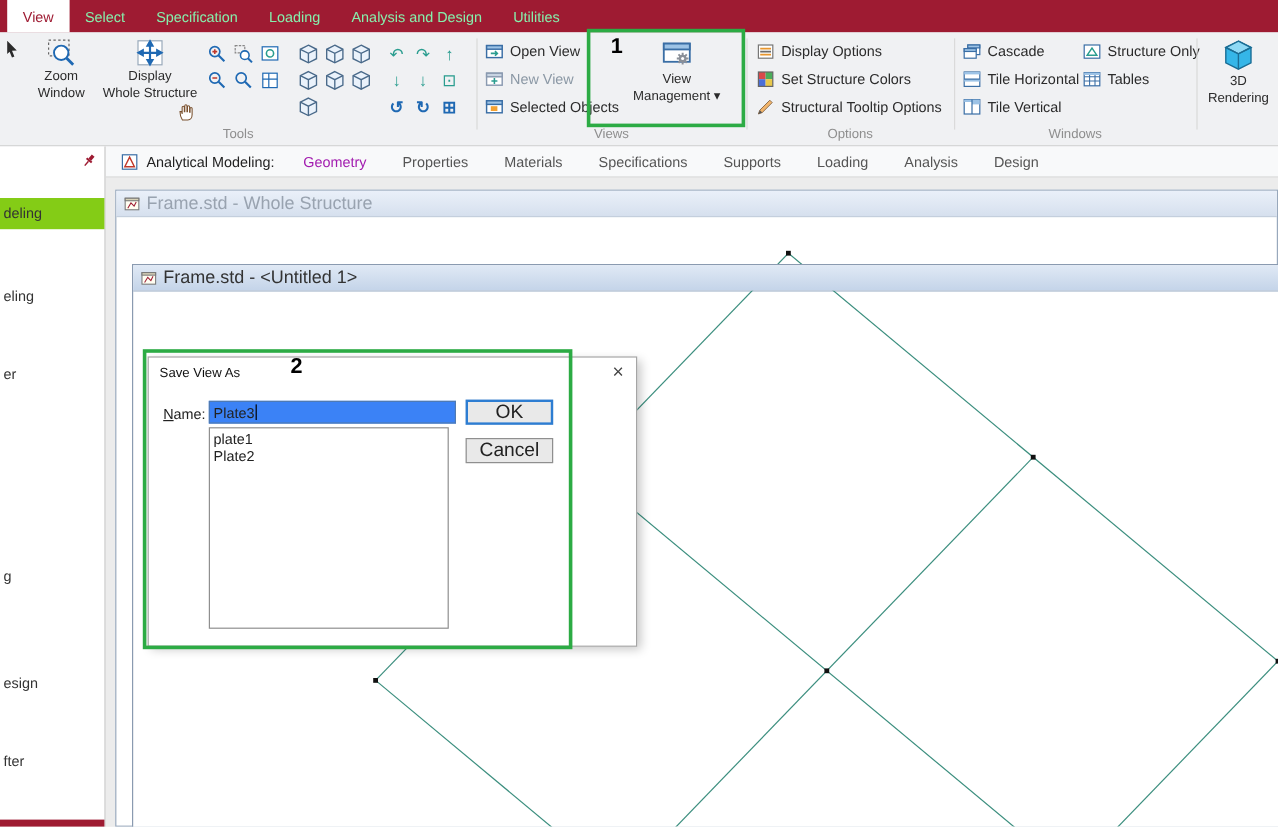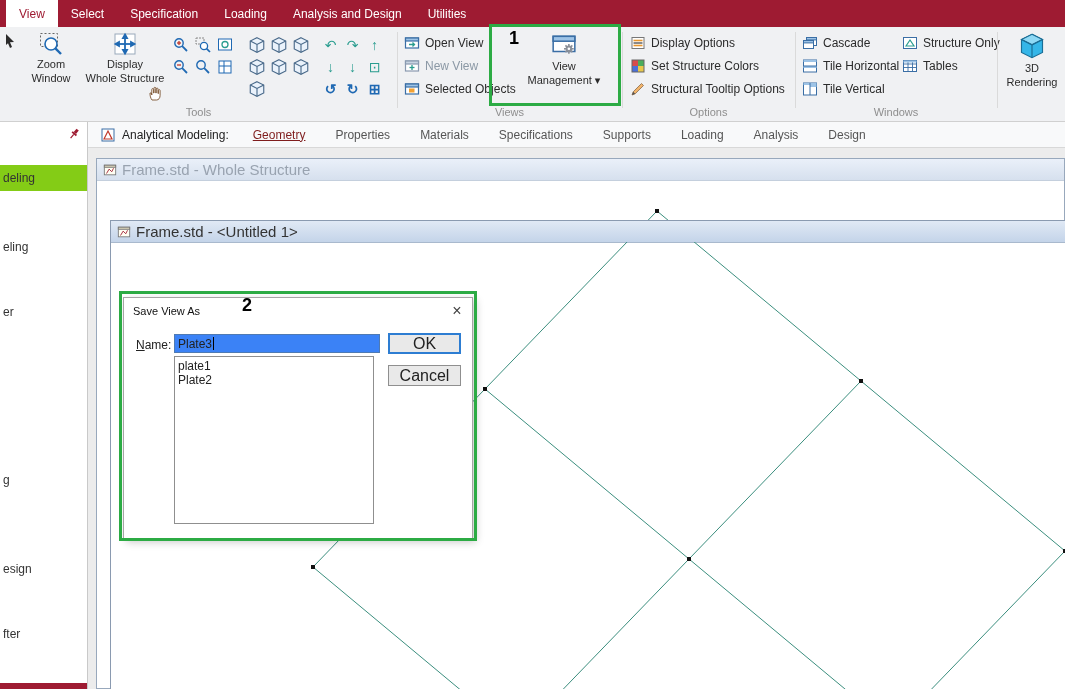--- a/index.html
+++ b/index.html
@@ -15,21 +15,21 @@
   .i14 { width: 14px; height: 14px; }
   .i16 { width: 16px; height: 16px; }
   .i18 { width: 18px; height: 18px; }
   .i24 { width: 24px; height: 24px; }
   .i26 { width: 26px; height: 26px; }
   .i28 { width: 28px; height: 28px; }
 
   
   #menubar { position: absolute; left: 0; top: 0; width: 1065px; height: 27px;
     background: #9e1b32; display: flex; align-items: stretch; padding-left: 6px; }
-  .mtab { color: #ffffff; font-size: 12px; padding: 0 13px; display: flex; align-items: center; white-space: nowrap; }
+  .mtab { color: #86efac; font-size: 12px; padding: 0 13px; display: flex; align-items: center; white-space: nowrap; }
   .mtab.active { background: #fff; color: #9e1b32; }
 
   
   #ribbon { position: absolute; left: 0; top: 27px; width: 1065px; height: 95px;
     background: #f0f1f3; border-bottom: 1px solid #d0d0d0; }
   .rb-sep { position: absolute; top: 5px; height: 76px; width: 1px; background: #dadada; }
   .rb-label { position: absolute; top: 79px; font-size: 11px; color: #8e8e8e; text-align: center; }
   .rb-big { position: absolute; top: 5px; display: flex; flex-direction: column; align-items: center;
     gap: 2px; font-size: 11px; color: #2b2b2b; text-align: center; line-height: 12px; }
   .rb-row { position: absolute; display: flex; align-items: center; gap: 5px;
@@ -40,21 +40,21 @@
   .glyph { font-size: 14px; line-height: 1; }
   .g-teal { color: #2a9d8f; }
   .g-blue { color: #1f69b3; font-weight: bold; }
 
   
   #modebar { position: absolute; left: 88px; top: 122px; width: 977px; height: 26px;
     background: #f8f9fa; border-bottom: 1px solid #d8d8d8;
     display: flex; align-items: center; padding-left: 12px; gap: 6px; }
   #modebar .mlabel { font-size: 12px; color: #222; margin-right: 18px; white-space: nowrap; }
   .mbtab { font-size: 12px; color: #555; margin-right: 24px; white-space: nowrap; }
-  .mbtab.active { color: #7f1d1d; text-decoration: underline; }
+  .mbtab.active { color: #a21caf; }
 
   
   #sidebar { position: absolute; left: 0; top: 122px; width: 88px; height: 567px;
     background: #fff; border-right: 1px solid #c9c9c9; }
   .side-item { position: absolute; left: 0; width: 100%; height: 26px; line-height: 26px;
     font-size: 12px; color: #333; padding-left: 3px; overflow: hidden; white-space: nowrap; }
   .side-item.active { background: #84cc16; }
   #side-bottom { position: absolute; bottom: 0; left: 0; width: 100%; height: 6px; background: #9e1b32; }
   #side-pin { position: absolute; top: 5px; right: 6px; }
 
@@ -67,21 +67,21 @@
     background: #fff; border: 1px solid #8a9ab0; z-index: 3; }
   #inner-window > .wtitle { background: linear-gradient(#e0e9f5, #c4d4e9); color: #333; border-bottom: 1px solid #a9b9cd; }
 
   
   #mesh-outer { position: absolute; left: 97px; top: 181px; width: 967px; height: 508px;
     overflow: hidden; z-index: 2; pointer-events: none; }
   #mesh-inner { position: absolute; left: 111px; top: 242px; width: 954px; height: 447px;
     overflow: hidden; z-index: 5; pointer-events: none; }
 
   
-  #dialog { position: absolute; left: 123px; top: 297px; width: 350px; height: 242px;
+  #dialog { position: absolute; left: 123px; top: 297px; width: 408px; height: 242px;
     background: #fff; border: 1px solid #a5a5a5; box-shadow: 3px 3px 8px rgba(0,0,0,.22);
     z-index: 10; font-size: 12px; color: #222; }
   #dlg-title { height: 26px; display: flex; align-items: center; padding: 0 0 0 9px; font-size: 11px; color: #111; }
   #dlg-close { margin-left: auto; font-size: 16px; color: #444; width: 30px; height: 100%;
     display: flex; align-items: center; justify-content: center; }
   #dlg-name-label { position: absolute; left: 12px; top: 40px; }
   #dlg-name-label .mn { text-decoration: underline; }
   #dlg-input { position: absolute; left: 50px; top: 36px; width: 206px; height: 19px;
     border: 1px solid #4f7ab3; background: #3b82f6; display: flex; align-items: center; padding-left: 3px; }
   #dlg-caret { width: 1px; height: 13px; background: #000; margin-left: 1px; }

